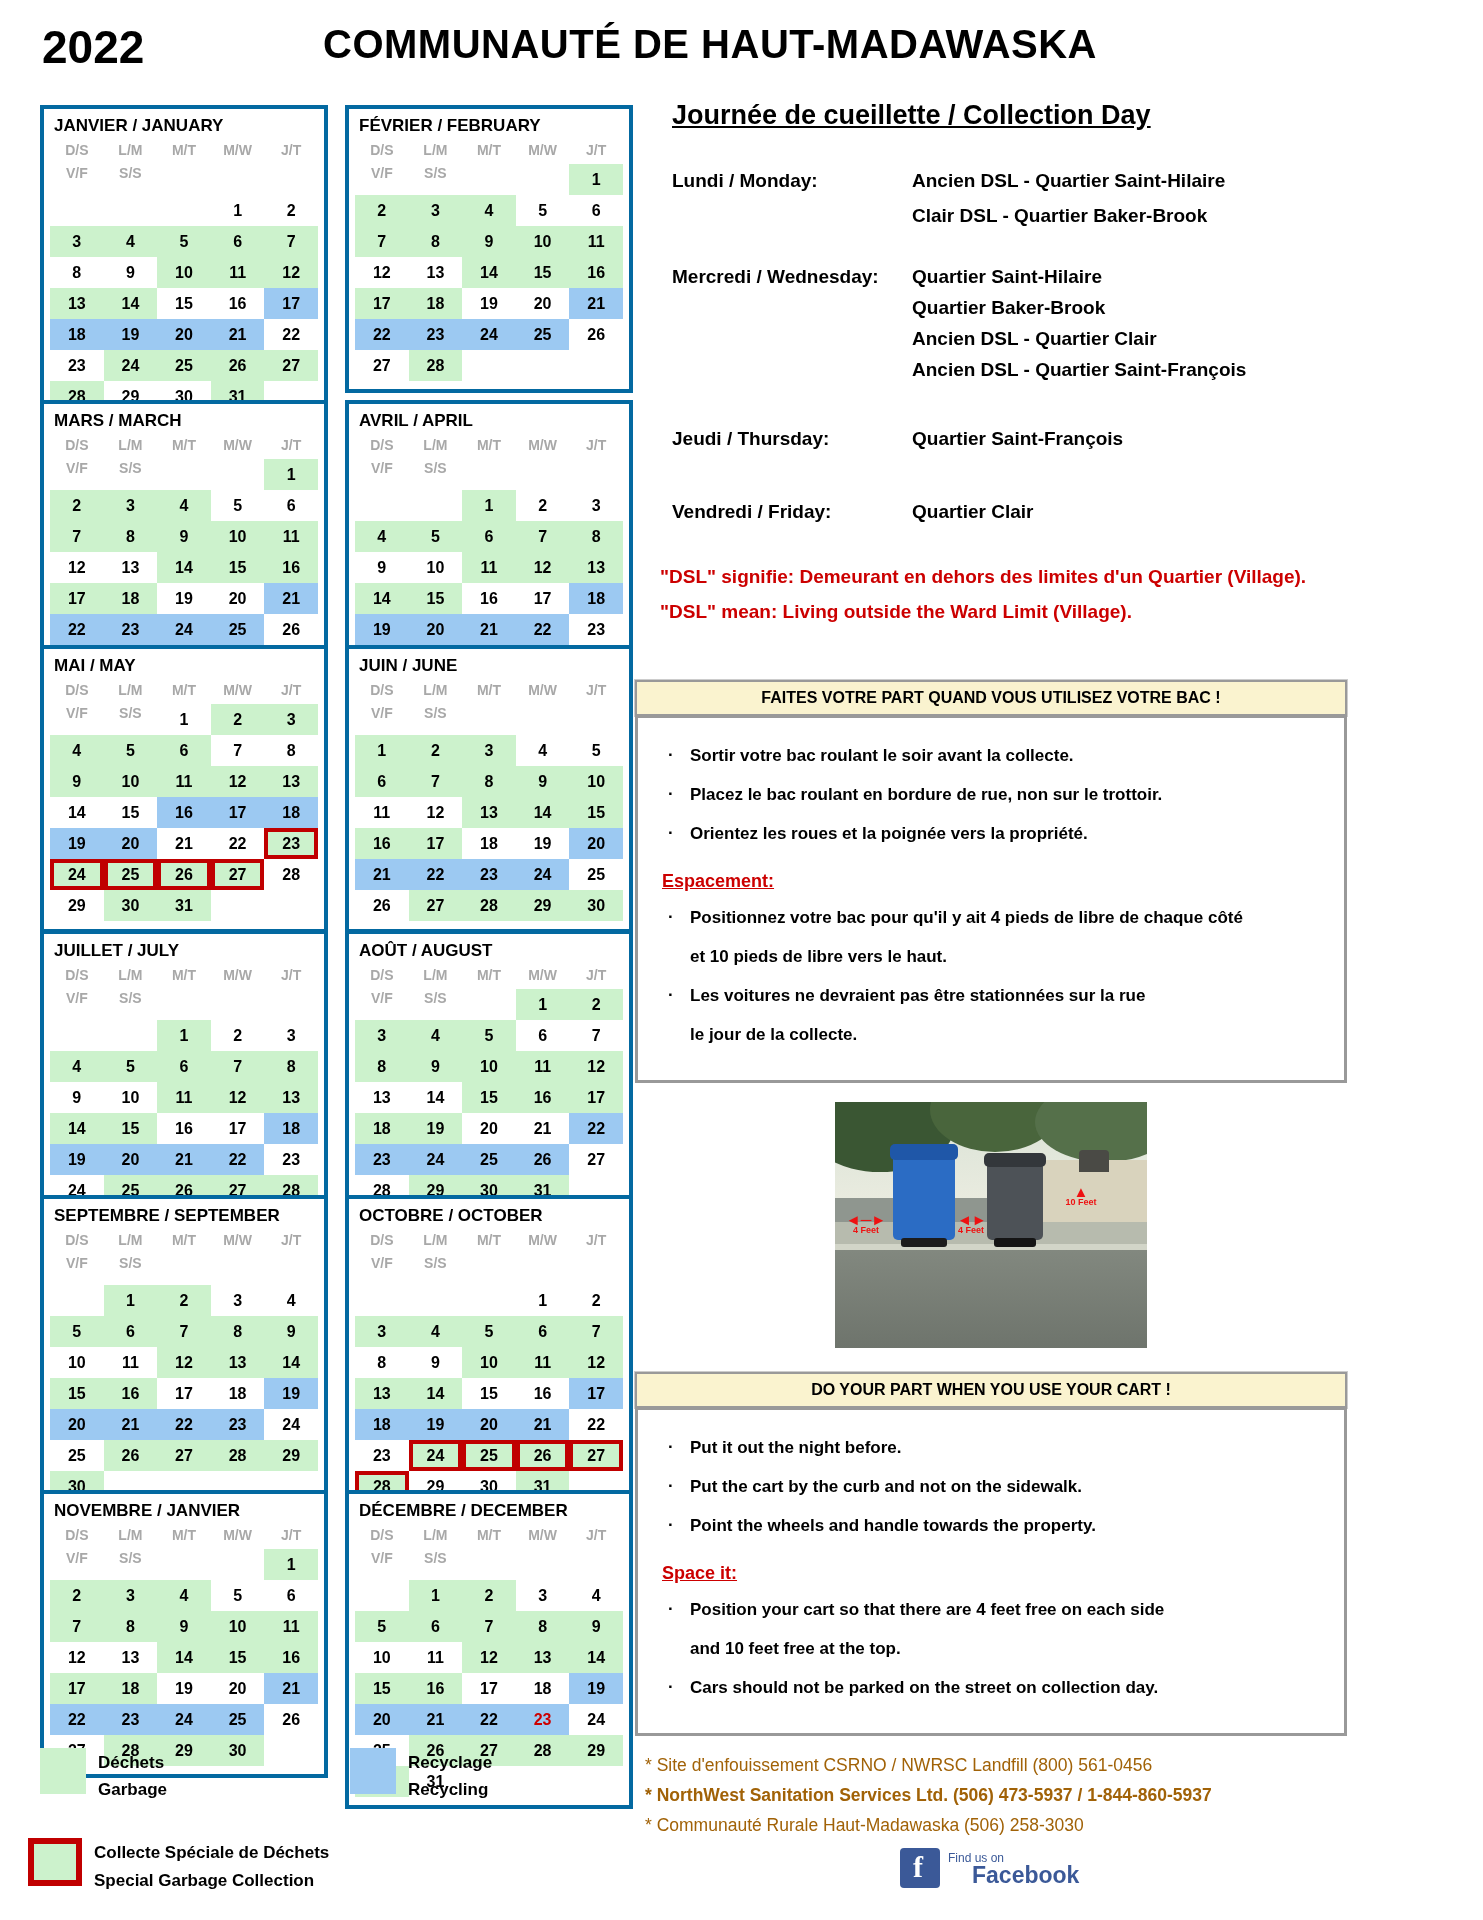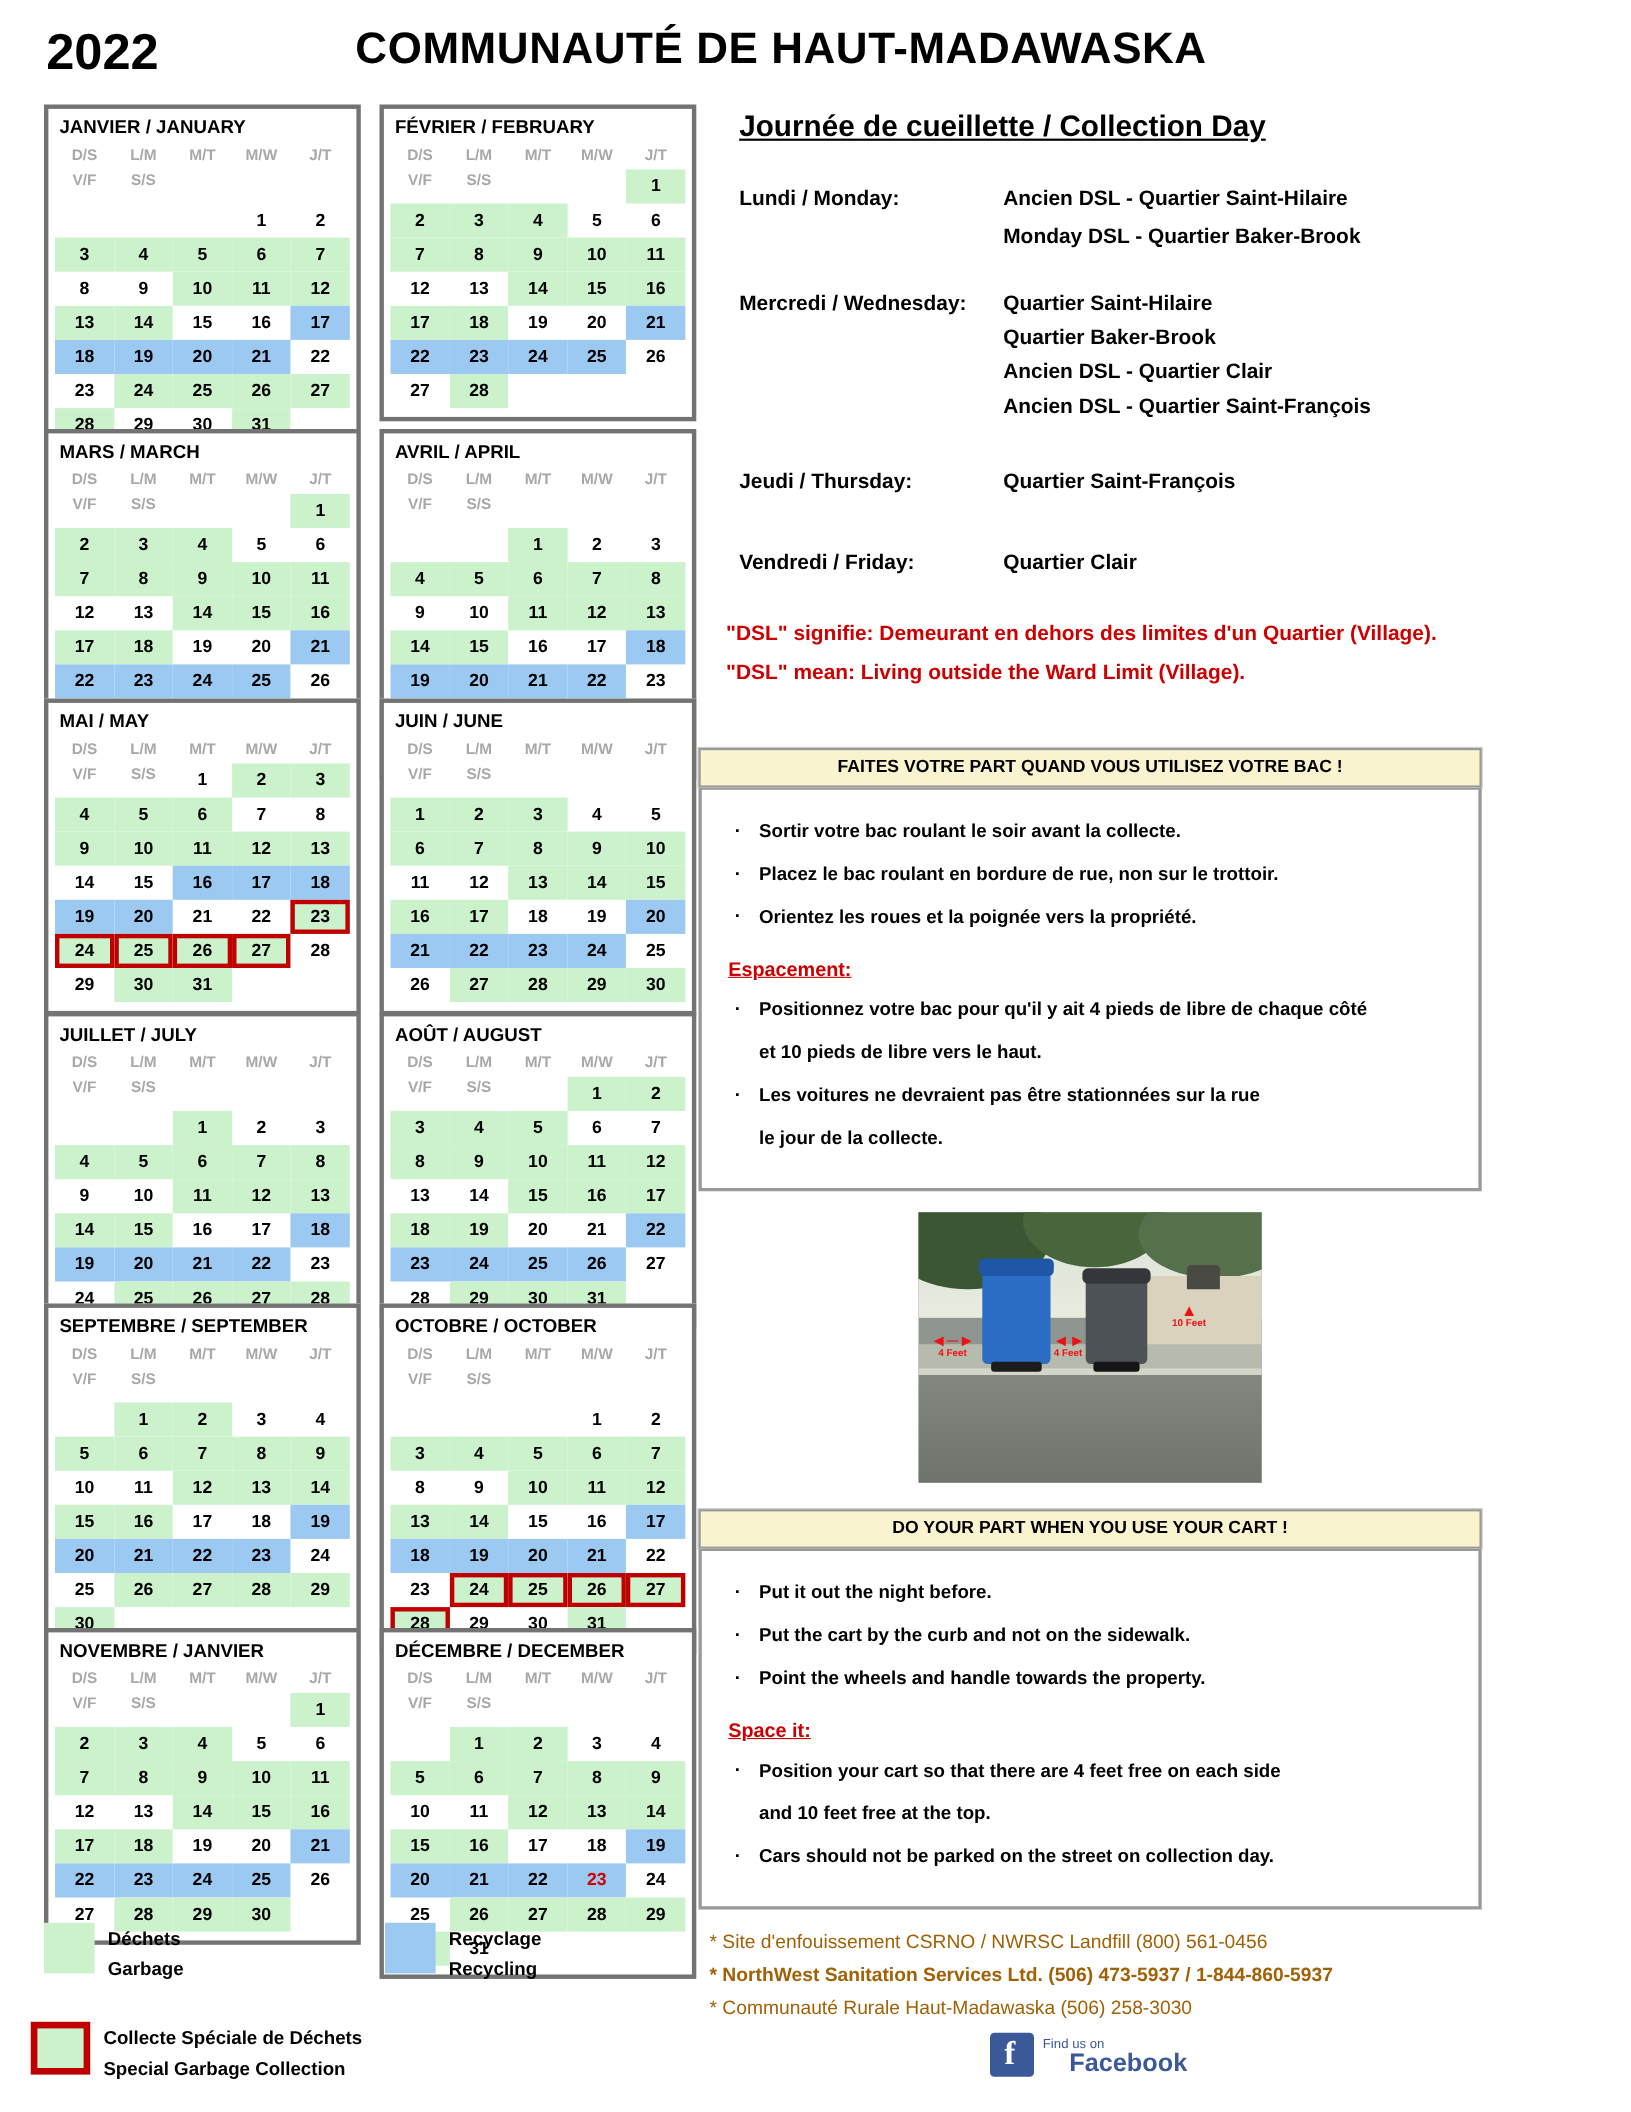--- a/index.html
+++ b/index.html
@@ -2,21 +2,21 @@
 <html><head>
 <meta charset="utf-8">
 <style>
   * { box-sizing: border-box; margin: 0; padding: 0; }
   html,body { width:1483px; height:1920px; background:#ffffff; font-family:"Liberation Sans", sans-serif; position:relative; }
 
   .year { position:absolute; left:42px; top:20px; font-size:46px; font-weight:bold; color:#000; }
   .main-title { position:absolute; left:270px; top:22px; width:880px; text-align:center; font-size:40px; font-weight:bold; color:#000; letter-spacing:0.5px; }
 
   
-  .month { position:absolute; width:288px; border:4px solid #737373; background:#fff; padding:4px 6px 8px 6px; }
+  .month { position:absolute; width:288px; border:4px solid #0369a1; background:#fff; padding:4px 6px 8px 6px;margin-top:10px; }
   .mtitle { font-size:17px; font-weight:bold; color:#000; padding:3px 0 5px 4px; white-space:nowrap; }
   .mgrid { display:grid; grid-template-columns:repeat(5,1fr); }
   .dow { color:#a8a8a8; font-weight:bold; font-size:14px; text-align:center; padding:1px 0 6px 0; }
   .day { height:31px; display:flex; align-items:center; justify-content:center; font-weight:bold; font-size:16px; color:#000; }
   .day.green { background:#ccf2cc; }
   .day.blue  { background:#9cc9f2; }
   .day.special { border:4px solid #c00000; }
   .day.redtext { color:#cc0000; }
 
   
@@ -643,21 +643,21 @@
       </div>
     </div>
   </div>
 
 <div class="heading">Journée de cueillette / Collection Day</div>
 <div class="schedule" id="schedule">
     <div class="srow">
       <div class="slabel">Lundi / Monday:</div>
       <div class="svals">
         <div>Ancien DSL  -  Quartier Saint-Hilaire</div>
-        <div>Monday DSL  -  Quartier Baker-Brook</div>
+        <div>Clair DSL  -  Quartier Baker-Brook</div>
       </div>
     </div>
     <div class="srow gap1 tight">
       <div class="slabel">Mercredi / Wednesday:</div>
       <div class="svals">
         <div>Quartier Saint-Hilaire</div>
         <div>Quartier Baker-Brook</div>
         <div>Ancien DSL  -  Quartier Clair</div>
         <div>Ancien DSL  -  Quartier Saint-François</div>
       </div>

